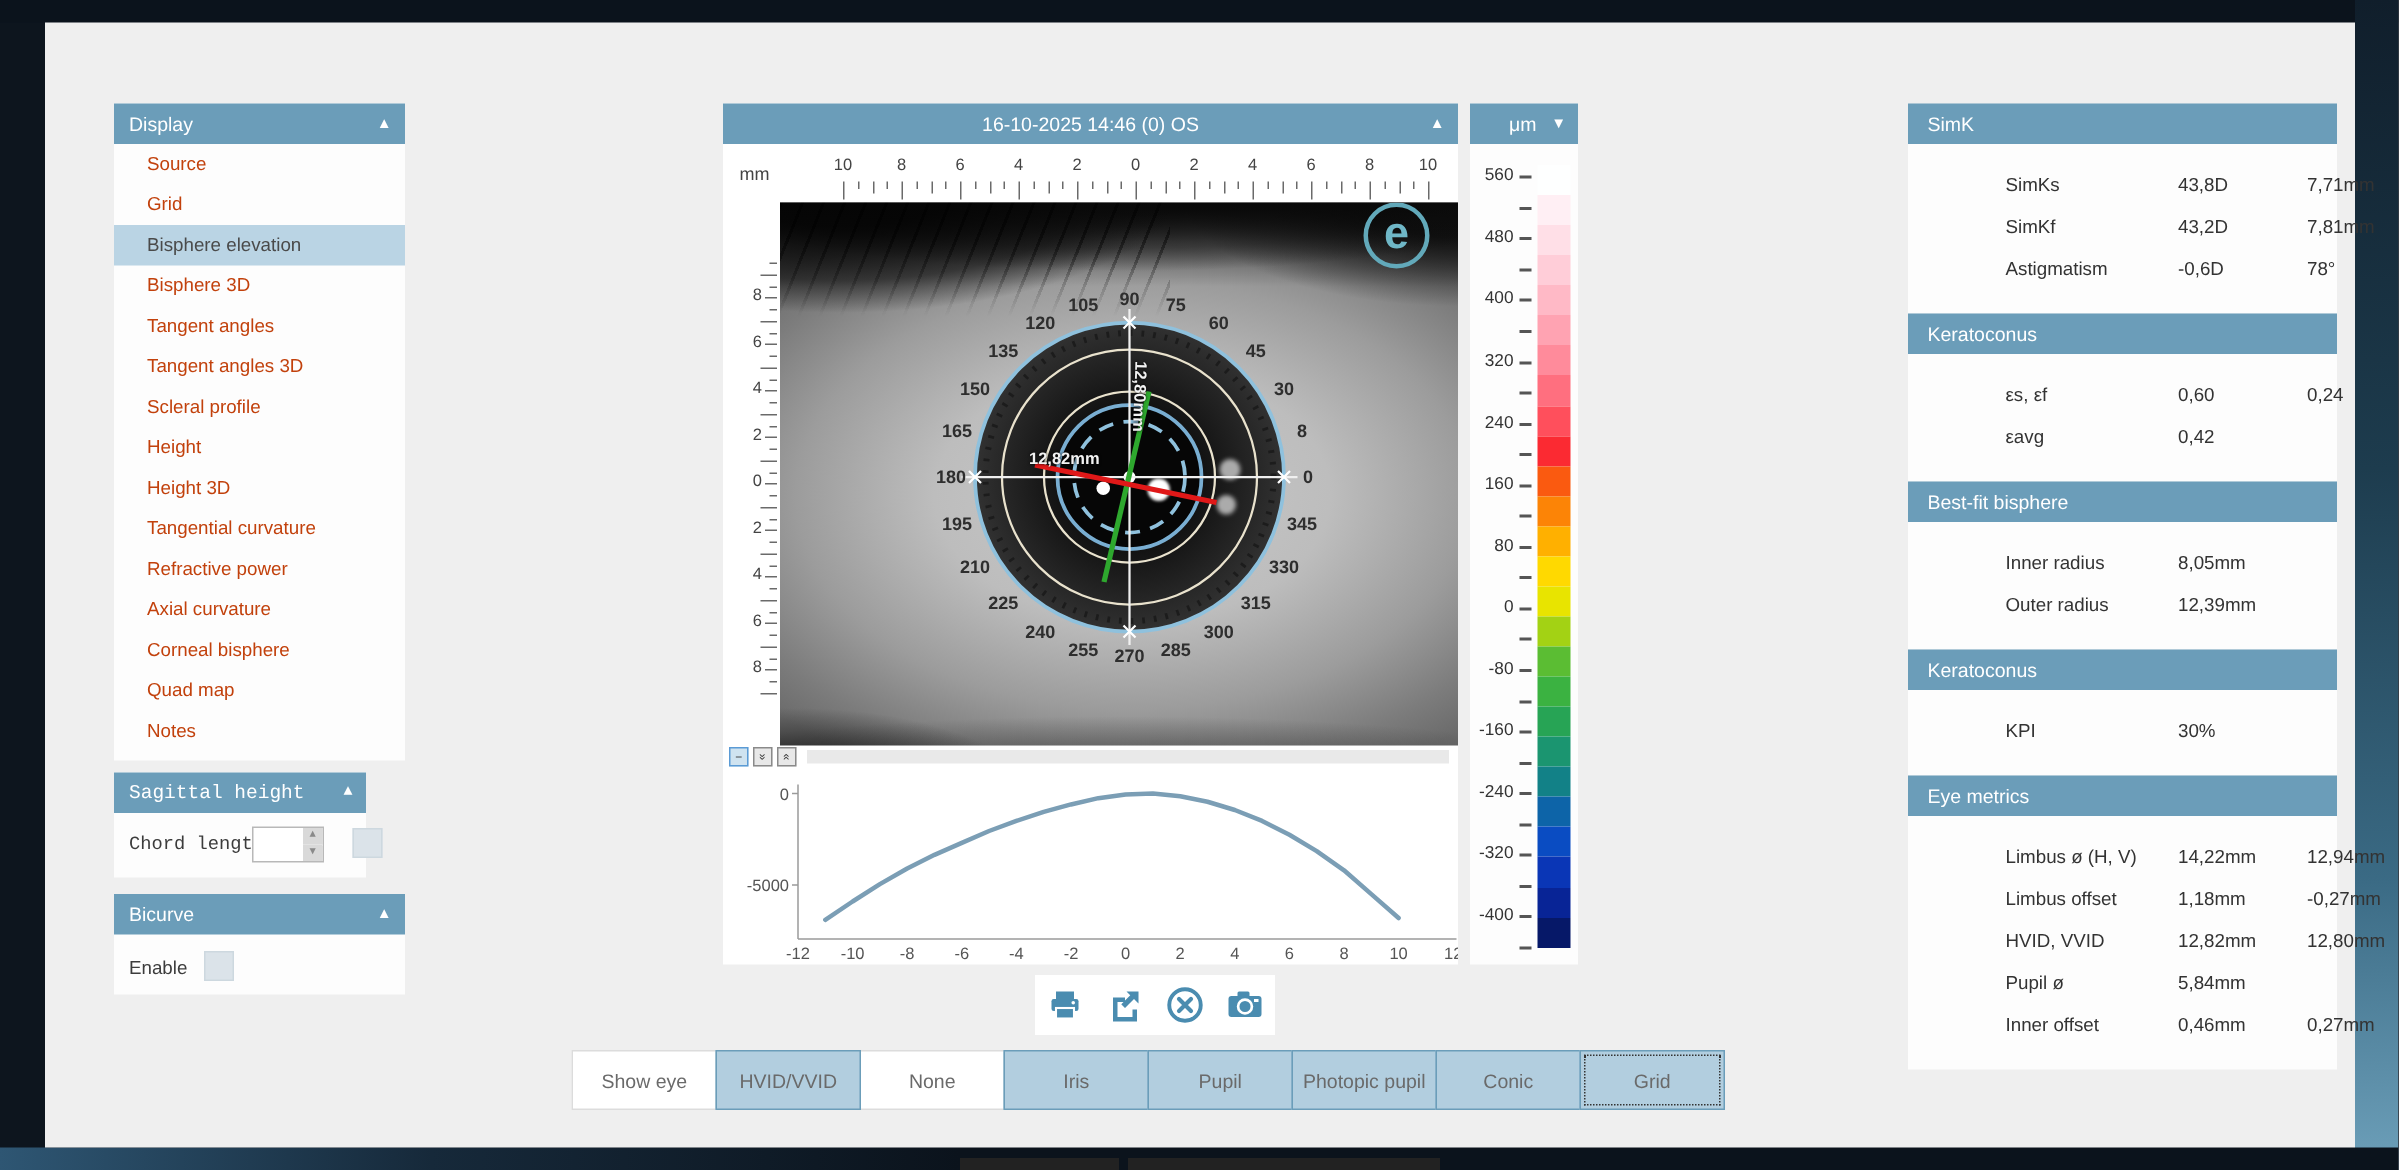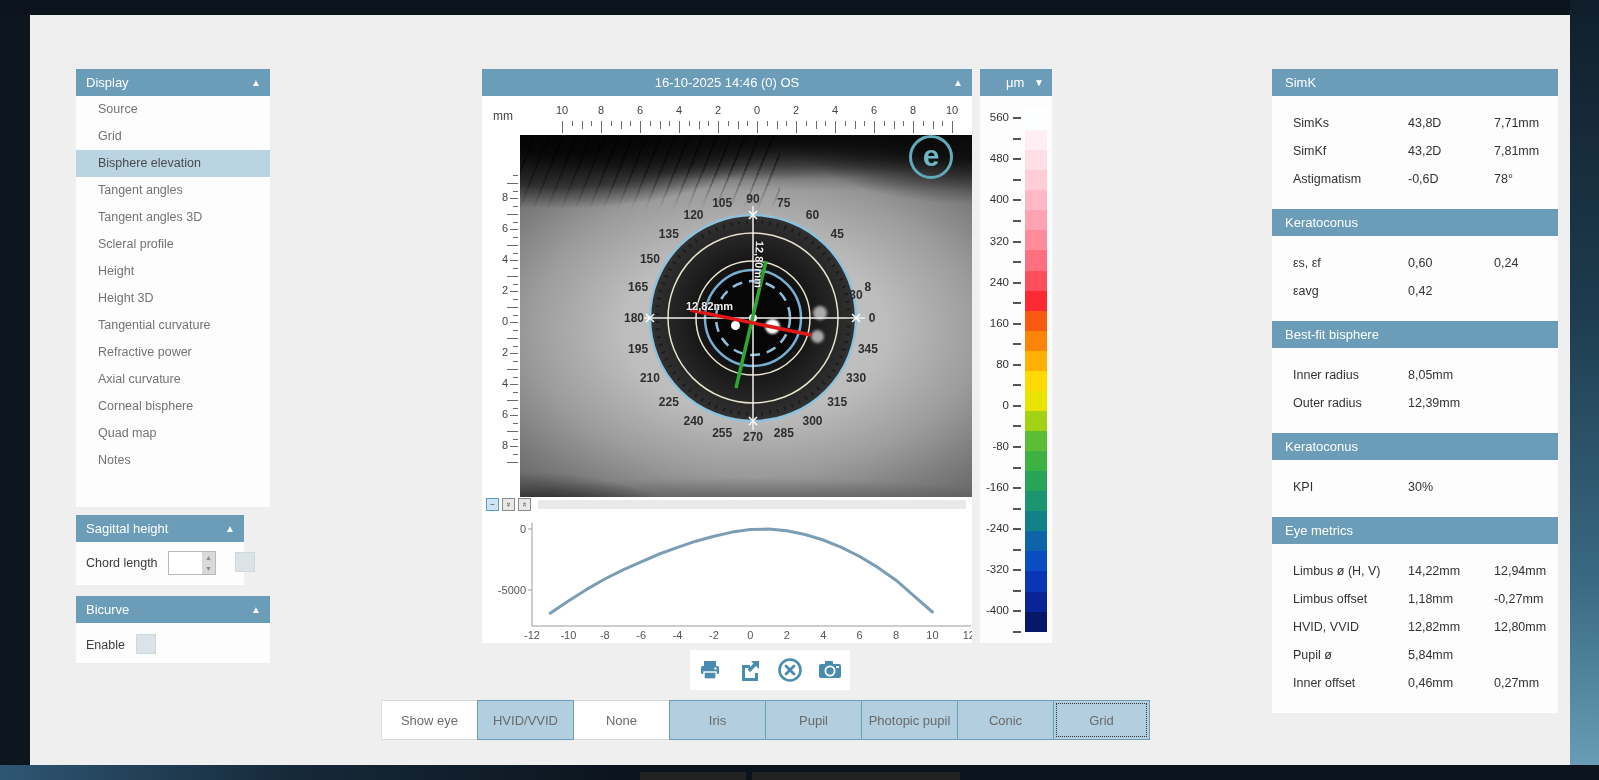--- a/index.html
+++ b/index.html
@@ -16,23 +16,23 @@
 
   
   .p-hdr{position:absolute;left:0;right:0;top:0;height:27px;background:#6b9db9;color:#fff;
     font-size:13px;line-height:27px;padding-left:10px;box-sizing:border-box;}
   .p-hdr .tri{position:absolute;right:9px;top:0;font-size:10px;color:#fff;}
   .panel{position:absolute;background:#fdfdfd;}
 
   
   .sidebar-display{left:46px;top:54px;width:194px;height:438px;}
   .sb-items{position:absolute;left:0;top:27px;right:0;}
-  .sb-item{height:27px;line-height:27px;padding-left:22px;font-size:12.5px;color:#737373;cursor:default;}
+  .sb-item{height:27px;line-height:27px;padding-left:22px;font-size:12.5px;color:#c2410c;cursor:default;}
   .sb-item.sel{background:#bad4e4;color:#4a4a4a;}
-  .sidebar-sag{left:46px;top:500px;width:168px;height:70px;}
+  .sidebar-sag{left:46px;top:500px;width:168px;height:70px;font-family:Liberation Mono, monospace;}
   .sidebar-bic{left:46px;top:581px;width:194px;height:67px;}
   .fld-label{position:absolute;font-size:12.5px;color:#3c3c3c;}
   .spinner{position:absolute;left:92px;top:36px;width:48px;height:24px;background:#fff;border:1px solid #b8b8b8;box-sizing:border-box;}
   .spin-btns{position:absolute;right:0;top:0;width:13px;height:22px;}
   .spin-up,.spin-dn{position:absolute;left:0;width:13px;height:11px;background:#d9d9d9;color:#8a8a8a;
     font-size:7px;text-align:center;line-height:11px;}
   .spin-up{top:0;border-bottom:1px solid #fff;}
   .spin-dn{top:11px;}
   .chk{position:absolute;width:20px;height:20px;background:#dbe3e9;border:1px solid #cdd8df;box-sizing:border-box;}
 
@@ -86,21 +86,21 @@
   .scalep .tri-dn{position:absolute;right:8px;top:0;font-size:10px;color:#fff;}
   .bar{position:absolute;left:45px;top:41px;width:22px;height:522px;}
   .band{width:22px;}
   .sc-lab{position:absolute;left:1px;width:28px;text-align:right;font-size:11.5px;color:#333;margin-top:-7px;}
   .sc-tick{position:absolute;left:33px;width:8px;height:2px;background:#555;margin-top:-1px;}
 
   
   .metrics{position:absolute;left:1242px;top:54px;width:286px;}
   .mr-h{position:relative;height:27px;background:#6b9db9;color:#fff;font-size:13px;line-height:27px;padding-left:13px;}
   .mr-body{position:relative;background:#fdfdfd;padding:15px 0 14px 0;}
-  .mr-row{position:relative;height:28px;}
+  .mr-row{position:relative;height:28px;margin-left:44px;}
   .mr-row span{position:absolute;top:5px;font-size:12.5px;color:#333;}
   .mr-l{left:21px;}.mr-1{left:136px;}.mr-2{left:222px;}
 
   
   .toolbar{position:absolute;left:660px;top:635px;height:40px;display:flex;}
   .tb-btn{width:40px;height:40px;background:#fff;display:flex;align-items:center;justify-content:center;}
   .tb-btn svg{display:block;}
 
   
   .tabs{position:absolute;left:352px;top:685px;height:40px;display:flex;}
@@ -124,20 +124,21 @@
 
     <div class="panel sidebar-display">
       <div class="p-hdr">
         <span>Display</span>
         <span class="tri">▲</span>
       </div>
       <div class="sb-items">
           <div class="sb-item">Source</div>
           <div class="sb-item">Grid</div>
           <div class="sb-item sel">Bisphere elevation</div>
+          <div class="sb-item">Bisphere 3D</div>
           <div class="sb-item">Tangent angles</div>
           <div class="sb-item">Tangent angles 3D</div>
           <div class="sb-item">Scleral profile</div>
           <div class="sb-item">Height</div>
           <div class="sb-item">Height 3D</div>
           <div class="sb-item">Tangential curvature</div>
           <div class="sb-item">Refractive power</div>
           <div class="sb-item">Axial curvature</div>
           <div class="sb-item">Corneal bisphere</div>
           <div class="sb-item">Quad map</div>
@@ -303,21 +304,21 @@
           <path d="M229,76 l8,8 M237,76 l-8,8" stroke="#fff" stroke-width="1.5"></path>
           <path d="M229,282 l8,8 M237,282 l-8,8" stroke="#fff" stroke-width="1.5"></path>
           <path d="M126,179 l8,8 M134,179 l-8,8" stroke="#fff" stroke-width="1.5"></path>
           <path d="M332,179 l8,8 M340,179 l-8,8" stroke="#fff" stroke-width="1.5"></path>
           <line x1="216" y1="253" x2="246" y2="126" stroke="#2ea82e" stroke-width="3.5"></line>
           <line x1="170" y1="175" x2="291" y2="200" stroke="#e01818" stroke-width="3.5"></line>
         </svg>
         <div id="angles">
             <div class="ang-lab" style="left: 352px; top: 183px;">0</div>
             <div class="ang-lab" style="left: 347.945px; top: 152.201px;">8</div>
-            <div class="ang-lab" style="left: 336.057px; top: 123.5px; margin-top: 36px;">30</div>
+            <div class="ang-lab" style="left: 336.057px; top: 123.5px;">30</div>
             <div class="ang-lab" style="left: 317.146px; top: 98.8543px;">45</div>
             <div class="ang-lab" style="left: 292.5px; top: 79.943px;">60</div>
             <div class="ang-lab" style="left: 263.799px; top: 68.0548px;">75</div>
             <div class="ang-lab" style="left: 233px; top: 64px;">90</div>
             <div class="ang-lab" style="left: 202.201px; top: 68.0548px;">105</div>
             <div class="ang-lab" style="left: 173.5px; top: 79.943px;">120</div>
             <div class="ang-lab" style="left: 148.854px; top: 98.8543px;">135</div>
             <div class="ang-lab" style="left: 129.943px; top: 123.5px;">150</div>
             <div class="ang-lab" style="left: 118.055px; top: 152.201px;">165</div>
             <div class="ang-lab" style="left: 114px; top: 183px;">180</div>

